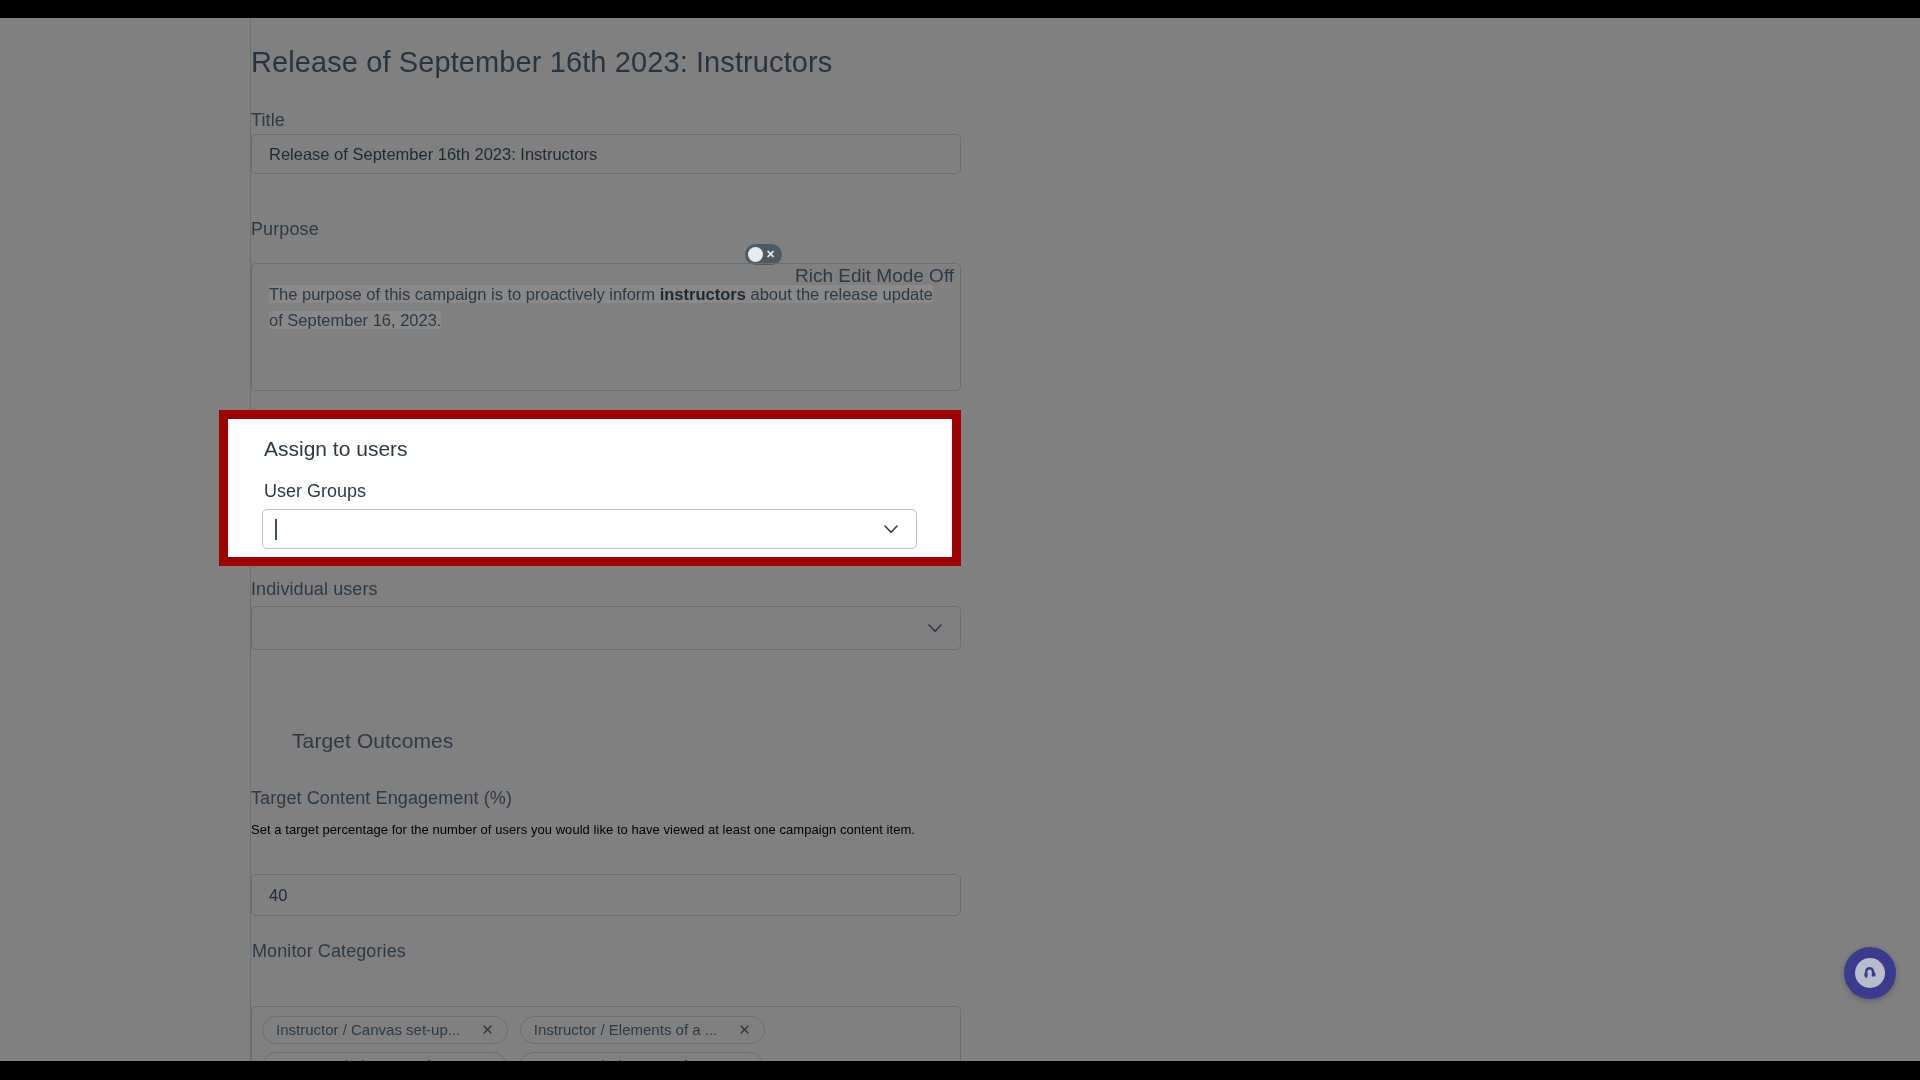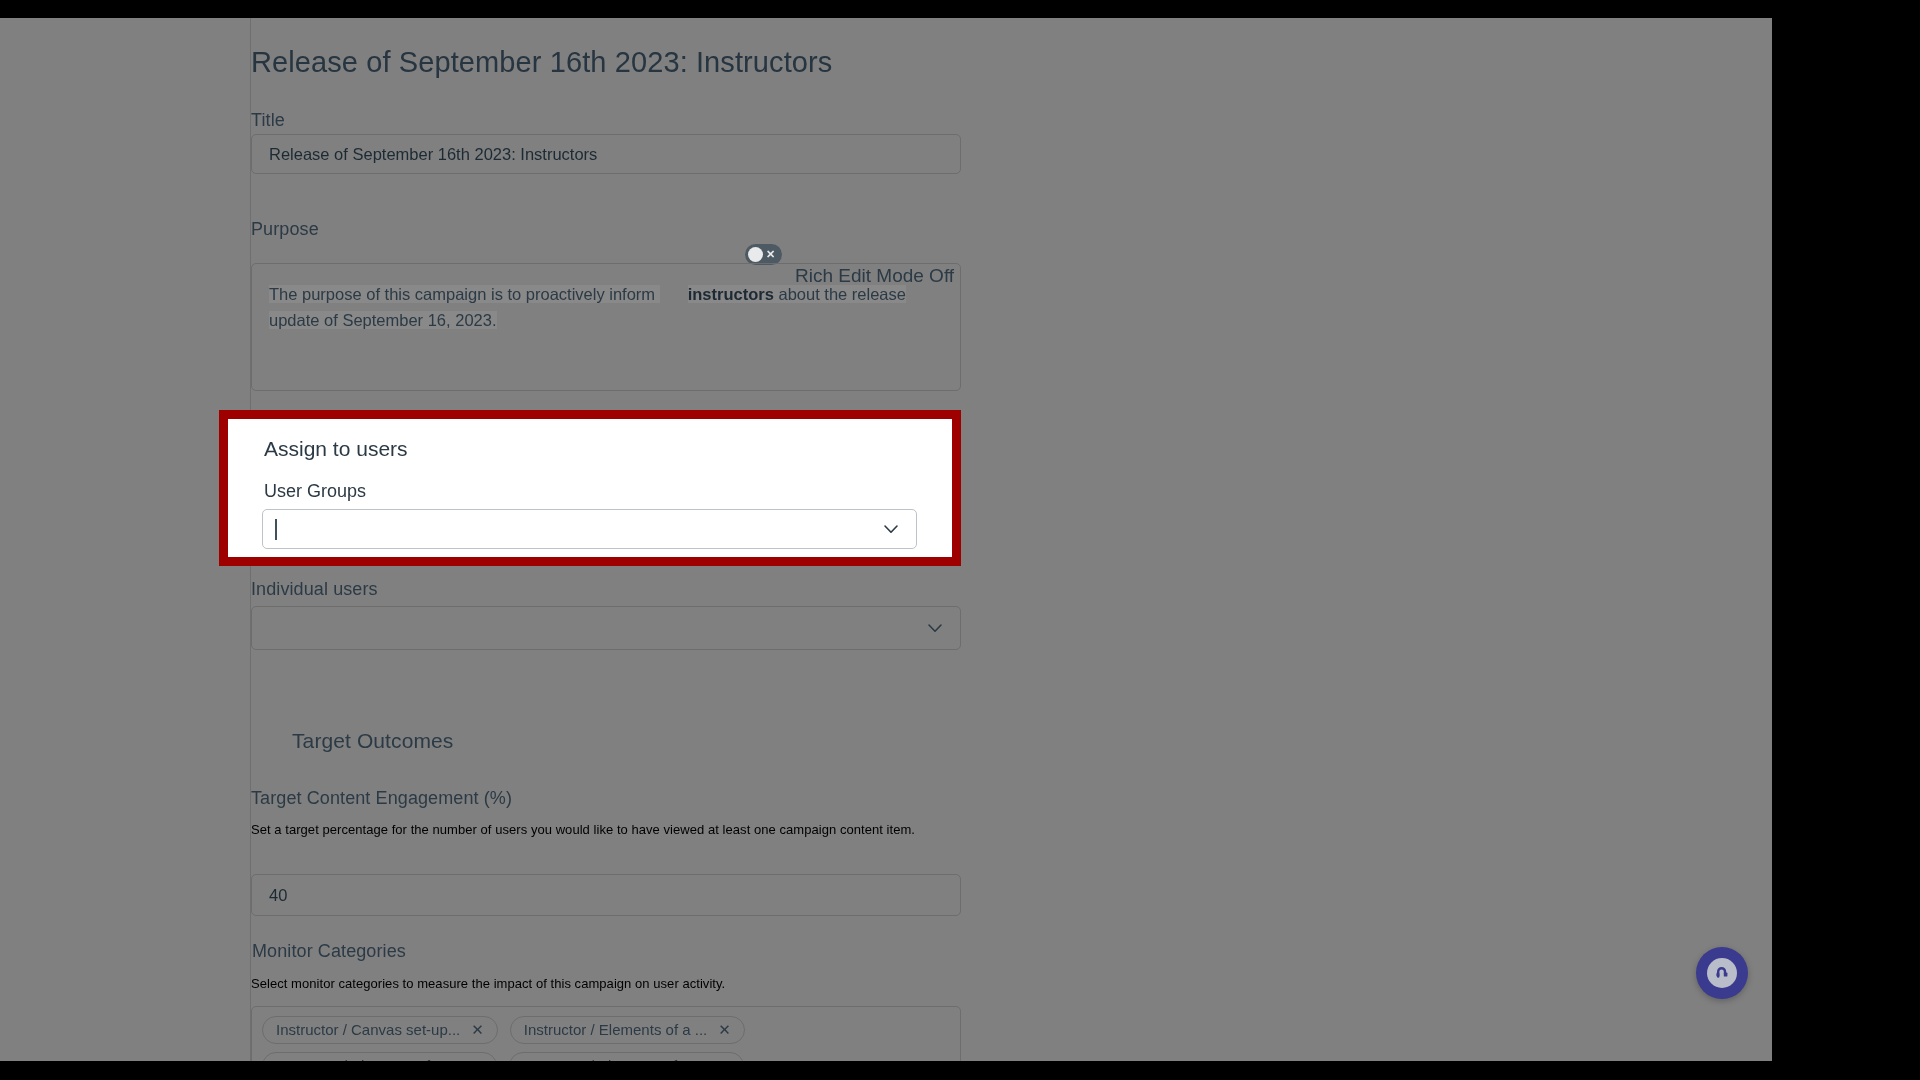--- a/index.html
+++ b/index.html
@@ -21,21 +21,21 @@
   .letterbox-bottom {
     position: absolute; left: 0; top: 1061px;
     width: 1920px; height: 19px;
     background: #000000;
   }
 
   
   .page-surface {
     position: absolute;
     left: 0; top: 18px;
-    width: 1772px; height: 1043px;
+    width: 1920px; height: 1043px;
     background: #808080;
     overflow: hidden;
   }
 
   
   .content-col {
     position: absolute;
     left: 250px;
     top: 0;
     width: 710px;
@@ -94,21 +94,21 @@
     position: absolute;
     background: transparent;
     border: 1px solid #6d6d6d;
     border-radius: 5px;
     padding: 18px 17px;
     color: #2b3a45;
     font-size: 16.5px;
     line-height: 1.55;
   }
   .dim-textarea .hl { background: rgba(170,170,170,0.22); }
-  .dim-textarea b { font-weight: 700; color: #1d2a33; margin-left: 28px; }
+  .dim-textarea b { font-weight: 700; color: #1d2a33; }
 
   
   .toggle-row {
     position: absolute;
     display: flex;
     align-items: center;
     gap: 13px;
   }
   .toggle-pill {
     width: 37px; height: 21px;
@@ -196,21 +196,21 @@
     border-radius: 5px;
     padding: 9px 10px;
     display: flex;
     flex-wrap: wrap;
     gap: 8px 12px;
     align-content: flex-start;
   }
   .chip {
     display: inline-flex;
     align-items: center;
-    gap: 11px;
+    gap: 21px;
     border: 1px solid #6d6d6d;
     border-radius: 14px;
     padding: 4px 13px 5px 13px;
     font-size: 15px;
     color: #2b3a45;
     background: transparent;
     white-space: nowrap;
   }
   .chip-x {
     font-size: 15px;
@@ -303,21 +303,20 @@
     <div class="field-label" style="position:absolute; left:0px; top:770px;">Target Content Engagement (%)</div>
 
     <div class="helper-text" style="position:absolute; left:0px; top:803px; width:690px;">Set a target percentage for the number of users you would like to have viewed at least one campaign content item.</div>
 
     <div class="dim-input" style="left:0px; top:856px; width:710px; height:42px;">
       <span>40</span>
     </div>
 
     <div class="field-label" style="position:absolute; left:1px; top:923px;">Monitor Categories</div>
 
-    <div class="helper-text" style="position:absolute; left:0px; top:957px; width:690px;">Select monitor categories to measure the impact of this campaign on user activity.</div>
 
     <div class="chips-field" id="chips-field" style="left:0px; top:988px; width:710px; height:90px;">
         <span class="chip">
           <span>Instructor / Canvas set-up...</span>
           <span class="chip-x">✕</span>
         </span>
         <span class="chip">
           <span>Instructor / Elements of a ...</span>
           <span class="chip-x">✕</span>
         </span>

